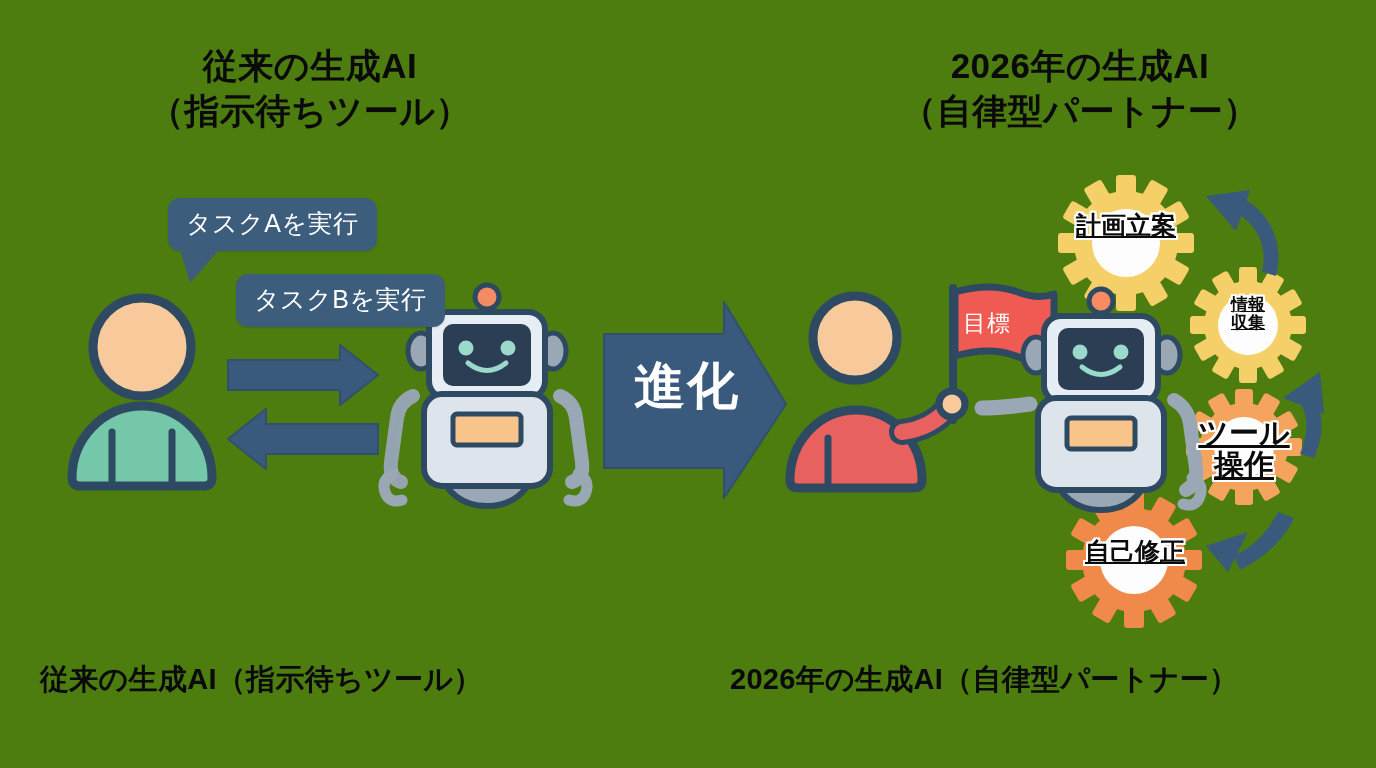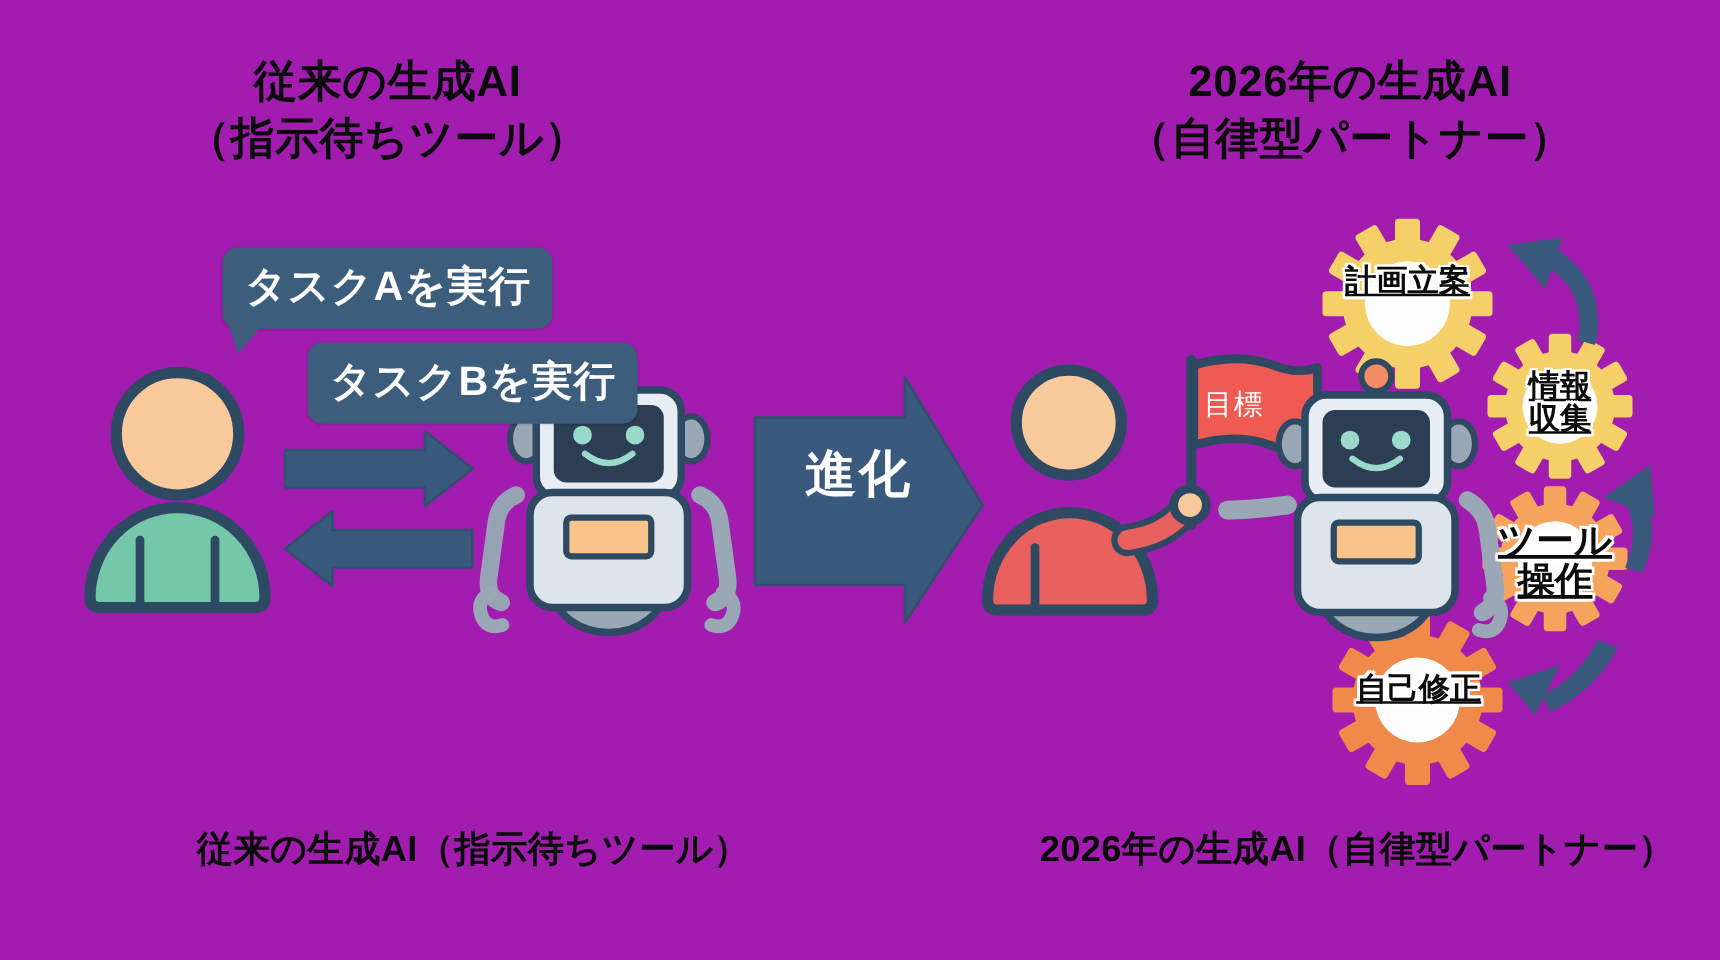--- a/index.html
+++ b/index.html
@@ -13,61 +13,60 @@
     height: 768px;
     overflow: hidden;
     font-family: "Liberation Sans", "DejaVu Sans", sans-serif;
     color: #111111;
     position: relative;
   }
   #canvas {
     position: relative;
     width: 1376px;
     height: 768px;
-    background: #a21caf;
+    background: #4d7c0f;
   }
 
   
   .panel-title {
     position: absolute;
     text-align: center;
     font-weight: bold;
     font-size: 35px;
     line-height: 1.28;
     letter-spacing: 0.5px;
     color: #0a0a0a;
     white-space: pre-line;
   }
   #title-left  { left: 90px;  top: 44px; width: 440px; }
   #title-right { left: 830px; top: 44px; width: 500px; }
 
   .panel-caption {
     position: absolute;
-    text-align: right;
+    text-align: left;
     font-weight: bold;
     font-size: 29px;
     color: #0a0a0a;
     letter-spacing: 0.3px;
   }
   #caption-left  { left: 40px;  top: 660px; width: 560px; }
   #caption-right { left: 730px; top: 660px; width: 610px; }
 
   
   .bubble {
     position: absolute;
     background: #3d5d7d;
     color: #ffffff;
-    font-weight: bold;
-    font-size: 33px;
+    font-weight: normal;
+    font-size: 25px;
     border-radius: 12px;
     padding: 9px 18px 11px 18px;
     white-space: nowrap;
     box-shadow: 0 1px 2px rgba(0,0,0,0.12);
     letter-spacing: 0.5px;
-    margin-left: 10px;
   }
   #bubble-a { left: 168px; top: 198px; }
   #bubble-b { left: 236px; top: 274px; }
   .bubble-tail {
     position: absolute;
     width: 0; height: 0;
     border-left: 14px solid transparent;
     border-right: 26px solid transparent;
     border-top: 34px solid #3d5d7d;
     left: 178px;
@@ -85,40 +84,40 @@
     color: #0b0b0b;
     text-align: center;
     line-height: 1.05;
     white-space: pre-line;
     text-shadow:
       -2px 0 #ffffff, 2px 0 #ffffff, 0 -2px #ffffff, 0 2px #ffffff,
       -2px -2px #ffffff, 2px -2px #ffffff, -2px 2px #ffffff, 2px 2px #ffffff;
     text-decoration: underline;
   }
   #label-plan    { left: 1058px; top: 212px; width: 136px; font-size: 25px; }
-  #label-info    { left: 1196px; top: 296px; width: 104px; font-size: 25px; }
+  #label-info    { left: 1196px; top: 296px; width: 104px; font-size: 17px; }
   #label-tool    { left: 1192px; top: 417px; width: 104px; font-size: 30px; }
   #label-fix     { left: 1068px; top: 538px; width: 134px; font-size: 25px; }
 
   .flag-label {
     position: absolute;
     left: 955px; top: 308px;
     width: 64px;
     font-weight: normal;
     font-size: 23px;
     color: #ffffff;
     text-align: center;
     letter-spacing: 1px;
   }
   .evolve-label {
     position: absolute;
     left: 627px; top: 352px;
     width: 120px;
     font-weight: bold;
-    font-size: 41px;
+    font-size: 51px;
     color: #ffffff;
     text-align: center;
     letter-spacing: 2px;
   }
 </style>
 </head>
 <body>
 
 <div id="canvas">
 

